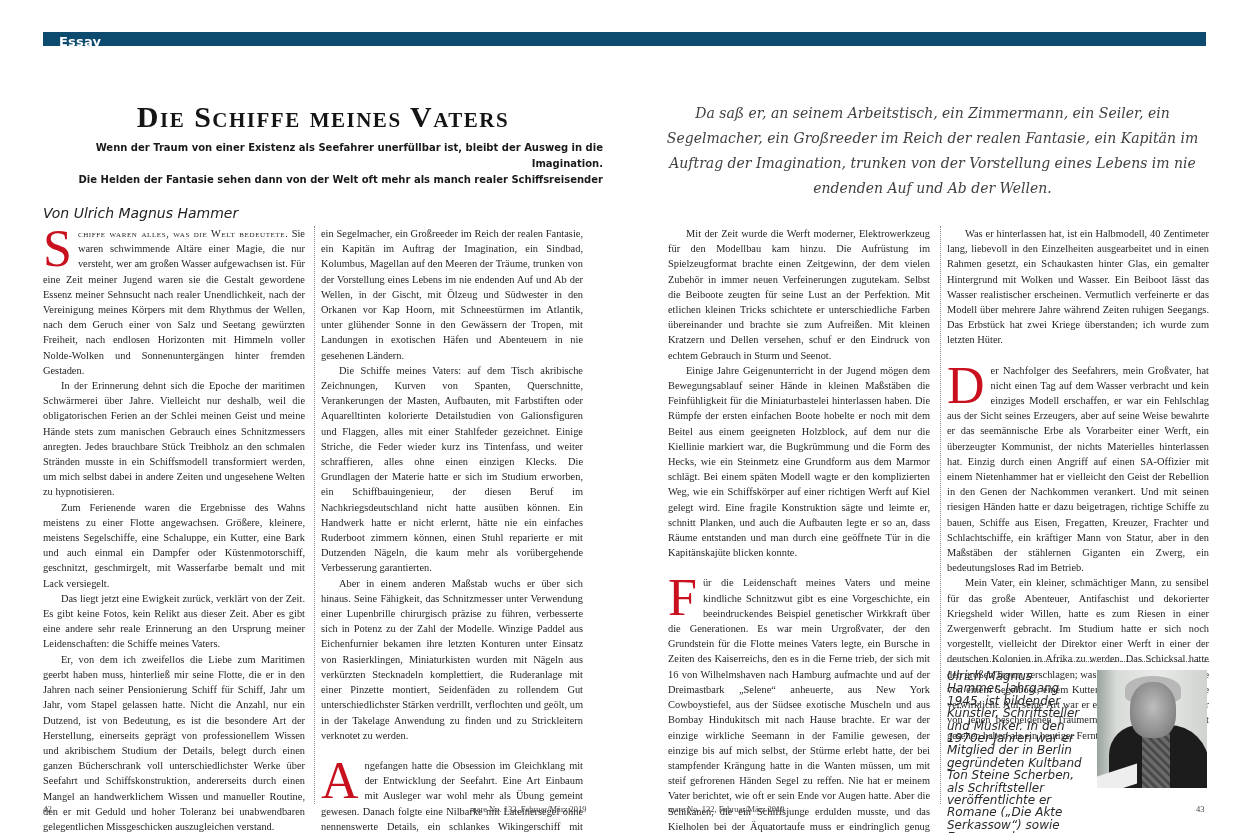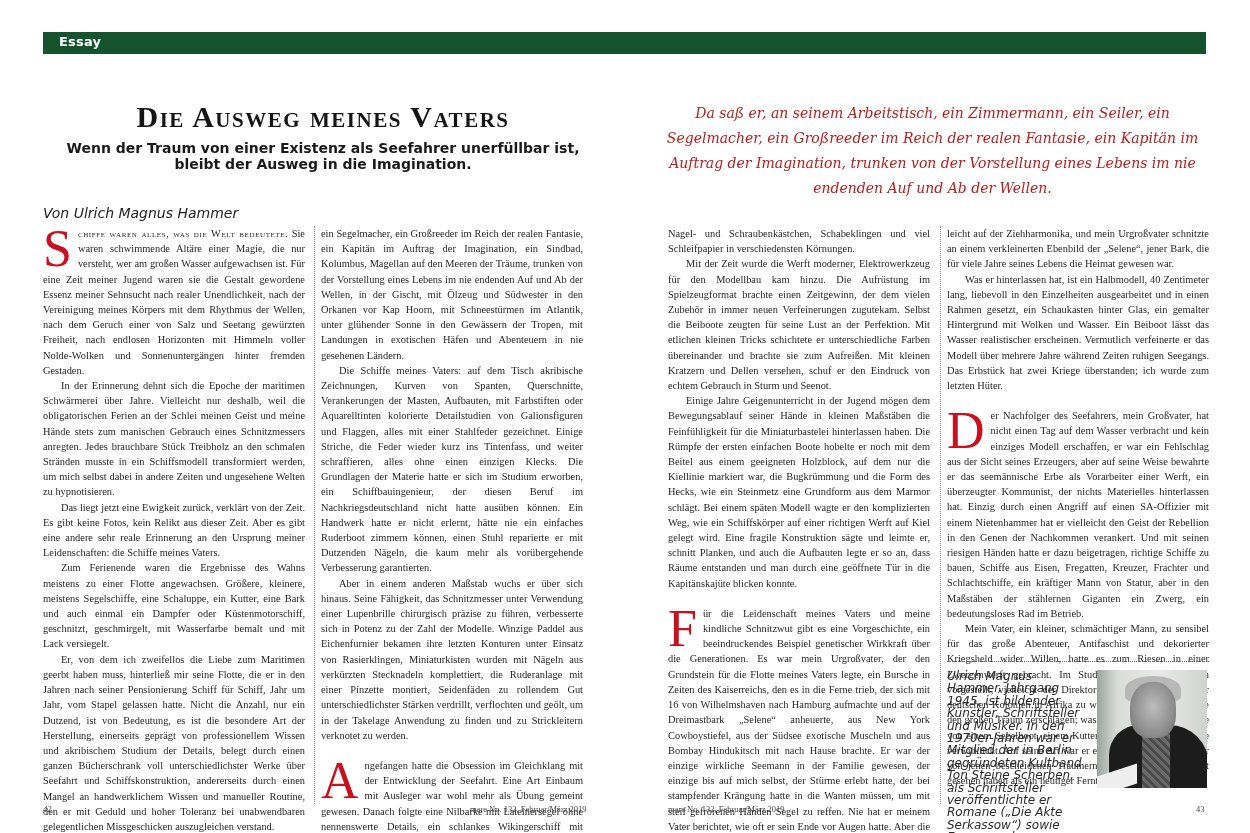--- a/index.html
+++ b/index.html
@@ -1,49 +1,49 @@
 <!DOCTYPE html>
 <html><head>
 <meta charset="utf-8">
 <style>
   * { box-sizing: border-box; margin: 0; padding: 0; }
   html, body { width: 1250px; height: 833px; background: #ffffff; overflow: hidden; }
   body { position: relative; font-family: "Liberation Serif", "DejaVu Serif", serif; color: #1a1a1a; }
 
   .section-bar {
-    position: absolute; left: 43px; top: 32px; width: 1163px; height: 22px;
-    background: #14532d;
+    position: absolute; left: 43px; top: 32px; width: 1163px; height: 14px;
+    background: #0c4a6e;
     padding-left: 12px;
   }
   .section-label {
     position: absolute; left: 16px; top: 2px;
     font-family: "DejaVu Sans", "Liberation Sans", sans-serif; font-weight: bold;
     font-size: 13px; color: #ffffff; letter-spacing: 0.2px;
   }
 
   .title {
     position: absolute; left: 43px; width: 560px; top: 100px; text-align: center;
     font-family: "Liberation Serif", "DejaVu Serif", serif; font-size: 30px;
     font-variant: small-caps; letter-spacing: 1.5px; color: #151515;
   }
   .dek {
-    position: absolute; left: 43px; width: 560px; top: 140px; text-align: center;
+    position: absolute; left: 43px; width: 560px; top: 140px; text-align: right;
     font-family: "DejaVu Sans", "Liberation Sans", sans-serif; font-weight: bold;
-    font-size: 14px; line-height: 16px; color: #1a1a1a;
+    font-size: 10px; line-height: 16px; color: #1a1a1a;
   }
   .byline {
     position: absolute; left: 43px; top: 205px;
     font-family: "DejaVu Sans", "Liberation Sans", sans-serif; font-style: italic;
     font-size: 14px; color: #222;
   }
 
   .pullquote {
     position: absolute; left: 660px; width: 545px; top: 101px; text-align: center;
     font-family: "DejaVu Serif", "Liberation Serif", serif; font-style: italic;
-    font-size: 14px; line-height: 25px; color: #b91c1c;
+    font-size: 14px; line-height: 25px; color: #404040;
   }
 
   .col {
     position: absolute; top: 226px; width: 262px;
     font-family: "Liberation Serif", "DejaVu Serif", serif;
     font-size: 10.4px; line-height: 15.2px; color: #1f1f1f;
     text-align: justify; hyphens: auto;
   }
   .col p { text-indent: 18px; }
   .col p.noindent { text-indent: 0; }
@@ -111,57 +111,56 @@
   .credit-left { left: 470px; }
   .credit-right { left: 668px; }
 </style>
 </head>
 <body>
 
 <div class="section-bar">
   <span class="section-label">Essay</span>
 </div>
 
-<h1 class="title">Die Ausweg meines Vaters</h1>
+<h1 class="title">Die Schiffe meines Vaters</h1>
 <div class="dek">
   <div>Wenn der Traum von einer Existenz als Seefahrer unerfüllbar ist, bleibt der Ausweg in die Imagination.</div>
+  <div>Die Helden der Fantasie sehen dann von der Welt oft mehr als manch realer Schiffsreisender</div>
 </div>
 <div class="byline">Von Ulrich Magnus Hammer</div>
 
 <div class="pullquote">Da saß er, an seinem Arbeitstisch, ein Zimmermann, ein Seiler, ein Segelmacher, ein Großreeder im Reich der realen Fantasie, ein Kapitän im Auftrag der Imagination, trunken von der Vorstellung eines Lebens im nie endenden Auf und Ab der Wellen.</div>
 
 <div class="col col1">
   <p class="noindent"><span class="dropcap">S</span><span class="lead-caps">chiffe waren alles, was die Welt bedeutete.</span><span> Sie waren schwimmende Altäre einer Magie, die nur versteht, wer am großen Wasser aufgewachsen ist. Für eine Zeit meiner Jugend waren sie die Gestalt gewordene Essenz meiner Sehnsucht nach realer Unendlichkeit, nach der Vereinigung meines Körpers mit dem Rhythmus der Wellen, nach dem Geruch einer von Salz und Seetang gewürzten Freiheit, nach endlosen Horizonten mit Himmeln voller Nolde-Wolken und Sonnenuntergängen hinter fremden Gestaden.</span></p>
   <p>In der Erinnerung dehnt sich die Epoche der maritimen Schwärmerei über Jahre. Vielleicht nur deshalb, weil die obligatorischen Ferien an der Schlei meinen Geist und meine Hände stets zum manischen Gebrauch eines Schnitzmessers anregten. Jedes brauchbare Stück Treibholz an den schmalen Stränden musste in ein Schiffsmodell transformiert werden, um mich selbst dabei in andere Zeiten und ungesehene Welten zu hypnotisieren.</p>
+  <p>Zum Ferienende waren die Ergebnisse des Wahns meistens zu einer Flotte angewachsen. Größere, kleinere, meistens Segelschiffe, eine Schaluppe, ein Kutter, eine Bark und auch einmal ein Dampfer oder Küstenmotorschiff, geschnitzt, geschmirgelt, mit Wasserfarbe bemalt und mit Lack versiegelt.</p>
   <p>Das liegt jetzt eine Ewigkeit zurück, verklärt von der Zeit. Es gibt keine Fotos, kein Relikt aus dieser Zeit. Aber es gibt eine andere sehr reale Erinnerung an den Ursprung meiner Leidenschaften: die Schiffe meines Vaters.</p>
-  <p>Zum Ferienende waren die Ergebnisse des Wahns meistens zu einer Flotte angewachsen. Größere, kleinere, meistens Segelschiffe, eine Schaluppe, ein Kutter, eine Bark und auch einmal ein Dampfer oder Küstenmotorschiff, geschnitzt, geschmirgelt, mit Wasserfarbe bemalt und mit Lack versiegelt.</p>
   <p>Er, von dem ich zweifellos die Liebe zum Maritimen geerbt haben muss, hinterließ mir seine Flotte, die er in den Jahren nach seiner Pensionierung Schiff für Schiff, Jahr um Jahr, vom Stapel gelassen hatte. Nicht die Anzahl, nur ein Dutzend, ist von Bedeutung, es ist die besondere Art der Herstellung, einerseits geprägt von professionellem Wissen und akribischem Studium der Details, belegt durch einen ganzen Bücherschrank voll unterschiedlichster Werke über Seefahrt und Schiffskonstruktion, andererseits durch einen Mangel an handwerklichem Wissen und manueller Routine, den er mit Geduld und hoher Toleranz bei unabwendbaren gelegentlichen Missgeschicken auszugleichen verstand.</p>
 
 </div>
 <div class="divider" style="left:314px;"></div>
 
 <div class="col col2">
   <p class="noindent">ein Segelmacher, ein Großreeder im Reich der realen Fantasie, ein Kapitän im Auftrag der Imagination, ein Sindbad, Kolumbus, Magellan auf den Meeren der Träume, trunken von der Vorstellung eines Lebens im nie endenden Auf und Ab der Wellen, in der Gischt, mit Ölzeug und Südwester in den Orkanen vor Kap Hoorn, mit Schneestürmen im Atlantik, unter glühender Sonne in den Gewässern der Tropen, mit Landungen in exotischen Häfen und Abenteuern in nie gesehenen Ländern.</p>
   <p>Die Schiffe meines Vaters: auf dem Tisch akribische Zeichnungen, Kurven von Spanten, Querschnitte, Verankerungen der Masten, Aufbauten, mit Farbstiften oder Aquarelltinten kolorierte Detailstudien von Galionsfiguren und Flaggen, alles mit einer Stahlfeder gezeichnet. Einige Striche, die Feder wieder kurz ins Tintenfass, und weiter schraffieren, alles ohne einen einzigen Klecks. Die Grundlagen der Materie hatte er sich im Studium erworben, ein Schiffbauingenieur, der diesen Beruf im Nachkriegsdeutschland nicht hatte ausüben können. Ein Handwerk hatte er nicht erlernt, hätte nie ein einfaches Ruderboot zimmern können, einen Stuhl reparierte er mit Dutzenden Nägeln, die kaum mehr als vorübergehende Verbesserung garantierten.</p>
   <p>Aber in einem anderen Maßstab wuchs er über sich hinaus. Seine Fähigkeit, das Schnitzmesser unter Verwendung einer Lupenbrille chirurgisch präzise zu führen, verbesserte sich in Potenz zu der Zahl der Modelle. Winzige Paddel aus Eichenfurnier bekamen ihre letzten Konturen unter Einsatz von Rasierklingen, Miniaturkisten wurden mit Nägeln aus verkürzten Stecknadeln komplettiert, die Ruderanlage mit einer Pinzette montiert, Seidenfäden zu rollendem Gut unterschiedlichster Stärken verdrillt, verflochten und geölt, um in der Takelage Anwendung zu finden und zu Strickleitern verknotet zu werden.</p>
   <p class="noindent spaced"><span class="dropcap">A</span><span>ngefangen hatte die Obsession im Gleichklang mit der Entwicklung der Seefahrt. Eine Art Einbaum mit Ausleger war wohl mehr als Übung gemeint gewesen. Danach folgte eine Nilbarke mit Lateinersegel ohne nennenswerte Details, ein schlankes Wikingerschiff mit runden Schilden an der Außenseite der Bordwand und einem quadratischen Segel, nur spärlich mit Tauwerk vertakelt. Danach folgte eine griechische Galeere mit einem Rammsporn und filigranen Ruderpinnen.</span></p>
 
 </div>
 
 <div class="col col3">
-  <p class="noindent">Nagel- und Schraubenkästchen, Schabeklingen und viel Schleifpapier in verschiedensten Körnungen.</p>
   <p>Mit der Zeit wurde die Werft moderner, Elektrowerkzeug für den Modellbau kam hinzu. Die Aufrüstung im Spielzeugformat brachte einen Zeitgewinn, der dem vielen Zubehör in immer neuen Verfeinerungen zugutekam. Selbst die Beiboote zeugten für seine Lust an der Perfektion. Mit etlichen kleinen Tricks schichtete er unterschiedliche Farben übereinander und brachte sie zum Aufreißen. Mit kleinen Kratzern und Dellen versehen, schuf er den Eindruck von echtem Gebrauch in Sturm und Seenot.</p>
   <p>Einige Jahre Geigenunterricht in der Jugend mögen dem Bewegungsablauf seiner Hände in kleinen Maßstäben die Feinfühligkeit für die Miniaturbastelei hinterlassen haben. Die Rümpfe der ersten einfachen Boote hobelte er noch mit dem Beitel aus einem geeigneten Holzblock, auf dem nur die Kiellinie markiert war, die Bugkrümmung und die Form des Hecks, wie ein Steinmetz eine Grundform aus dem Marmor schlägt. Bei einem späten Modell wagte er den komplizierten Weg, wie ein Schiffskörper auf einer richtigen Werft auf Kiel gelegt wird. Eine fragile Konstruktion sägte und leimte er, schnitt Planken, und auch die Aufbauten legte er so an, dass Räume entstanden und man durch eine geöffnete Tür in die Kapitänskajüte blicken konnte.</p>
   <p class="noindent spaced"><span class="dropcap">F</span><span>ür die Leidenschaft meines Vaters und meine kindliche Schnitzwut gibt es eine Vorgeschichte, ein beeindruckendes Beispiel genetischer Wirkkraft über die Generationen. Es war mein Urgroßvater, der den Grundstein für die Flotte meines Vaters legte, ein Bursche in Zeiten des Kaiserreichs, den es in die Ferne trieb, der sich mit 16 von Wilhelmshaven nach Hamburg aufmachte und auf der Dreimastbark „Selene“ anheuerte, aus New York Cowboystiefel, aus der Südsee exotische Muscheln und aus Bombay Hindukitsch mit nach Hause brachte. Er war der einzige wirkliche Seemann in der Familie gewesen, der einzige bis auf mich selbst, der Stürme erlebt hatte, der bei stampfender Krängung hatte in die Wanten müssen, um mit steif gefrorenen Händen Segel zu reffen. Nie hat er meinem Vater berichtet, wie oft er sein Ende vor Augen hatte. Aber die Schikanen, die ein Schiffsjunge erdulden musste, und das Kielholen bei der Äquatortaufe muss er eindringlich genug beschrieben haben, um seinem Enkel jede Lust an Abenteuern auf hoher See zu verderben.</span></p>
 
 </div>
 <div class="divider" style="left:940px;"></div>
 
 <div class="col col4">
-  <p class="noindent">leicht auf der Ziehharmonika, und mein Urgroßvater schnitzte an einem verkleinerten Ebenbild der „Selene“, jener Bark, die für viele Jahre seines Lebens die Heimat gewesen war.</p>
   <p>Was er hinterlassen hat, ist ein Halbmodell, 40 Zentimeter lang, liebevoll in den Einzelheiten ausgearbeitet und in einen Rahmen gesetzt, ein Schaukasten hinter Glas, ein gemalter Hintergrund mit Wolken und Wasser. Ein Beiboot lässt das Wasser realistischer erscheinen. Vermutlich verfeinerte er das Modell über mehrere Jahre während Zeiten ruhigen Seegangs. Das Erbstück hat zwei Kriege überstanden; ich wurde zum letzten Hüter.</p>
   <p class="noindent spaced"><span class="dropcap">D</span><span>er Nachfolger des Seefahrers, mein Großvater, hat nicht einen Tag auf dem Wasser verbracht und kein einziges Modell erschaffen, er war ein Fehlschlag aus der Sicht seines Erzeugers, aber auf seine Weise bewahrte er das seemännische Erbe als Vorarbeiter einer Werft, ein überzeugter Kommunist, der nichts Materielles hinterlassen hat. Einzig durch einen Angriff auf einen SA-Offizier mit einem Nietenhammer hat er vielleicht den Geist der Rebellion in den Genen der Nachkommen verankert. Und mit seinen riesigen Händen hatte er dazu beigetragen, richtige Schiffe zu bauen, Schiffe aus Eisen, Fregatten, Kreuzer, Frachter und Schlachtschiffe, ein kräftiger Mann von Statur, aber in den Maßstäben der stählernen Giganten ein Zwerg, ein bedeutungsloses Rad im Betrieb.</span></p>
   <p><span>Mein Vater, ein kleiner, schmächtiger Mann, zu sensibel für das große Abenteuer, Antifaschist und dekorierter Kriegsheld wider Willen, hatte es zum Riesen in einer Zwergenwerft gebracht. Im Studium hatte er sich noch vorgestellt, vielleicht der Direktor einer Werft in einer der deutschen Kolonien in Afrika zu werden. Das Schicksal hatte den großen Traum zerschlagen; was übrig blieb, war der kleine von einem Segelboot, einem Kutter mit Kajüte. Er wurde nie verwirklicht. Auf seine Art war er ein Held der Fantasie, einer von jenen bescheidenen Träumern, die mehr von der Welt gesehen haben als ein heutiger Ferntourist.</span> <span class="end-mark">∞</span></p>
 </div>
 
 <div class="bio-rule"></div>
 <div class="bio-text">Ulrich Magnus Hammer, Jahrgang 1945, ist bildender Künstler, Schriftsteller und Musiker. In den 1970er-Jahren war er Mitglied der in Berlin gegründeten Kultband Ton Steine Scherben, als Schriftsteller veröffentlichte er Romane („Die Akte Serkassow“) sowie Essays und Feuilletons. Seit 2010 konzentriert Hammer seine Erfahrungen in verschiedenen Kunstrichtungen in der Produktion von Video Art Works und Videoinstallationen.</div>
 <div class="author-photo" title="Porträt des Autors">
   <div class="photo-body"></div>
   <div class="photo-scarf"></div>

